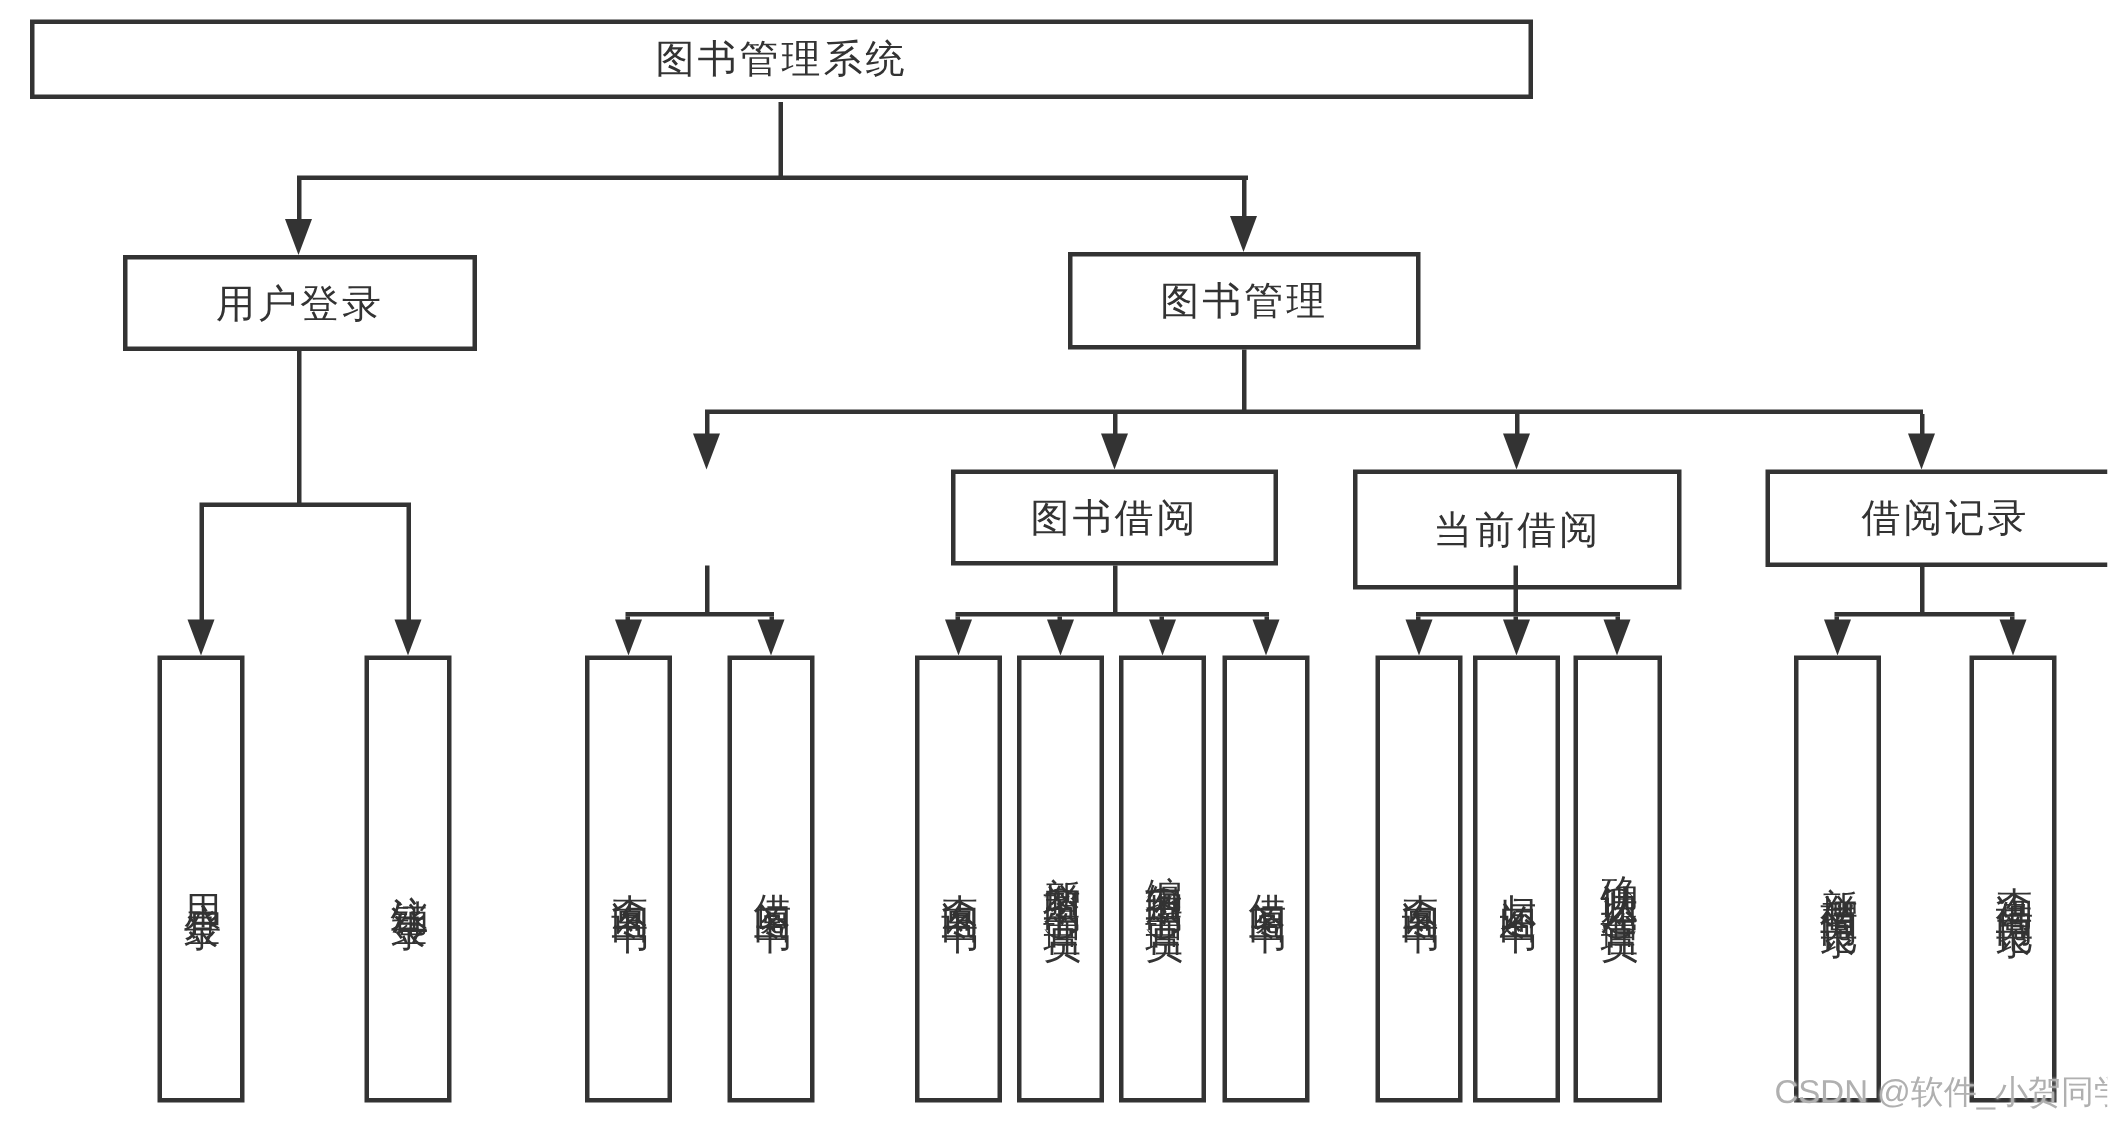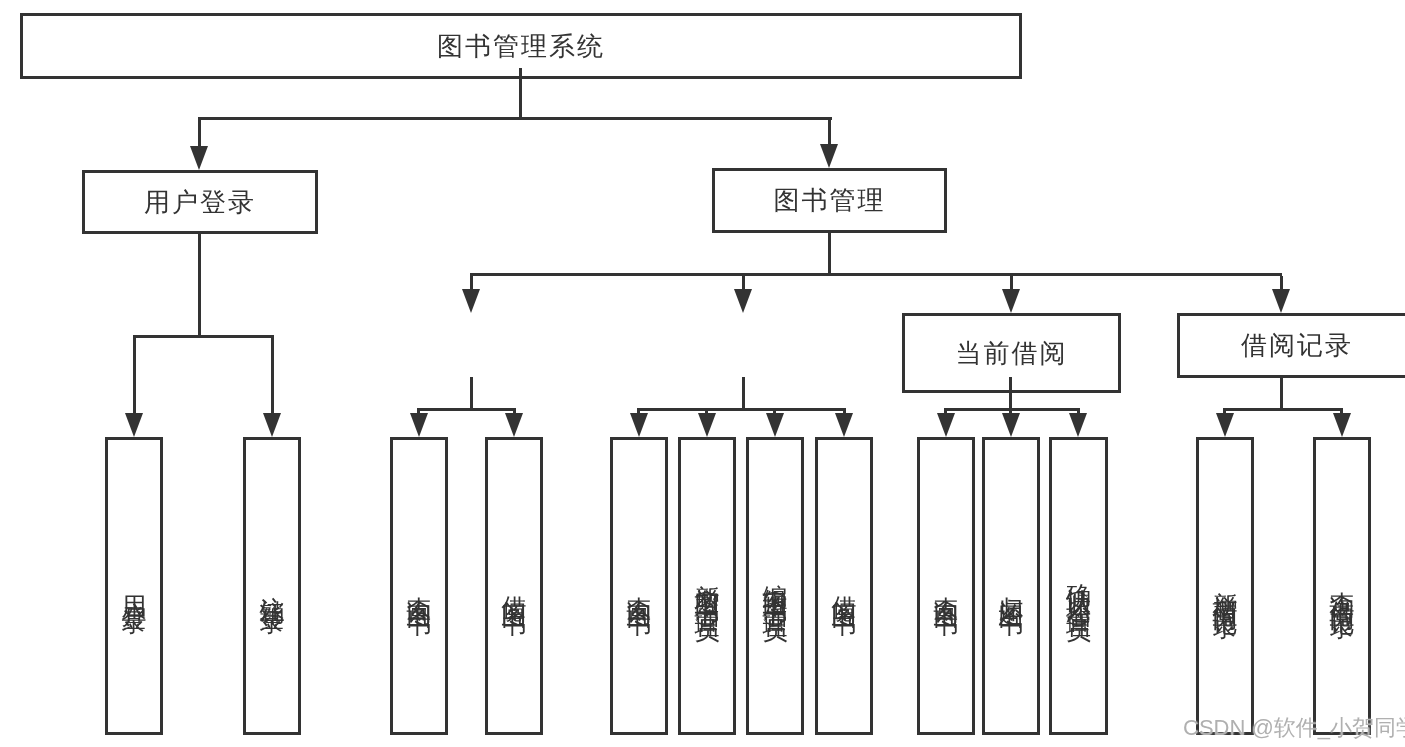--- a/index.html
+++ b/index.html
@@ -62,21 +62,21 @@
     text-shadow: 0 0 2px #ffffff;
     white-space: nowrap;
     z-index: 5;
   }
 </style>
 </head>
 <body>
 
 <div class="canvas">
 
-  <div class="box hbox" style="left:20px; top:13px; width:1002px; height:66px;">图书管理系统</div>
+  <div class="box hbox" style="left:20px; top:13px; width:1002px; height:53px;">图书管理系统</div>
 
   <div class="line" style="left:519px; top:68px; width:3px; height:52px;"></div>
   <div class="line" style="left:198px; top:117px; width:634px; height:3px;"></div>
   <div class="line" style="left:198px; top:120px; width:3px; height:28px;"></div>
   <div class="arrow" style="left:190px; top:146px;"></div>
   <div class="line" style="left:828px; top:120px; width:3px; height:26px;"></div>
   <div class="arrow" style="left:820px; top:144px;"></div>
 
   <div class="box hbox" style="left:82px; top:170px; width:236px; height:64px;">用户登录</div>
   <div class="box hbox" style="left:712px; top:168px; width:235px; height:65px;">图书管理</div>
@@ -92,20 +92,21 @@
   <div class="line" style="left:470px; top:273px; width:812px; height:3px;"></div>
   <div class="line" style="left:470px; top:276px; width:3px; height:16px;"></div>
   <div class="arrow" style="left:462px; top:289px;"></div>
   <div class="line" style="left:742px; top:276px; width:3px; height:16px;"></div>
   <div class="arrow" style="left:734px; top:289px;"></div>
   <div class="line" style="left:1010px; top:276px; width:3px; height:16px;"></div>
   <div class="arrow" style="left:1002px; top:289px;"></div>
   <div class="line" style="left:1280px; top:276px; width:3px; height:16px;"></div>
   <div class="arrow" style="left:1272px; top:289px;"></div>
 
+  <div class="box hbox" style="left:634px; top:313px; width:218px; height:64px;">图书借阅</div>
   <div class="box hbox" style="left:902px; top:313px; width:219px; height:80px;">当前借阅</div>
   <div class="box hbox" style="left:1177px; top:313px; width:240px; height:65px;">借阅记录</div>
 
   <div class="line" style="left:470px; top:377px; width:3px; height:31px;"></div>
   <div class="line" style="left:417px; top:408px; width:99px; height:3px;"></div>
   <div class="line" style="left:417px; top:411px; width:3px; height:8px;"></div>
   <div class="arrow" style="left:410px; top:413px;"></div>
   <div class="line" style="left:513px; top:411px; width:3px; height:8px;"></div>
   <div class="arrow" style="left:505px; top:413px;"></div>
 

